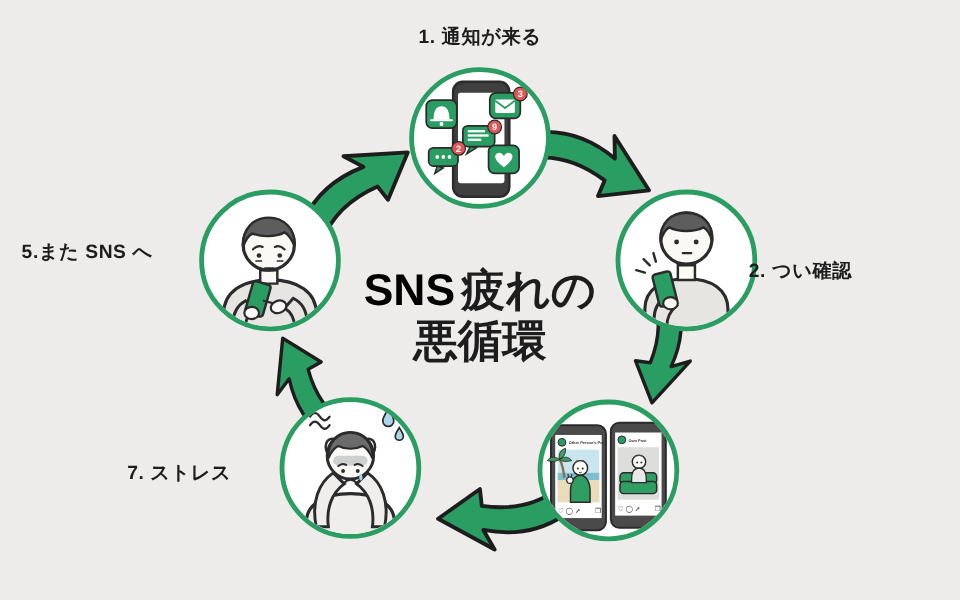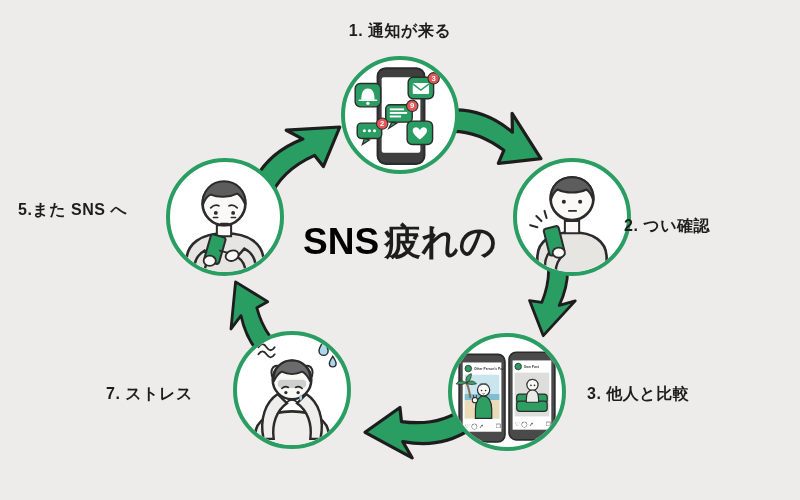--- a/index.html
+++ b/index.html
@@ -206,21 +206,21 @@
       <ellipse cx="39" cy="97" rx="6" ry="5" fill="#fbf9f6" stroke="#2b2b2b" stroke-width="1.8"></ellipse>
       <g>
         <ellipse cx="61" cy="92" rx="6.5" ry="5" transform="rotate(-20 61 92)" fill="#fbf9f6" stroke="#2b2b2b" stroke-width="1.8"></ellipse>
         <path d="M56,89 l-7,-2" stroke="#2b2b2b" stroke-width="1.8" stroke-linecap="round" fill="none"></path>
       </g>
     </svg>
   </div>
 
   <div class="step-label" id="label1">1. 通知が来る</div>
   <div class="step-label" id="label2">2. つい確認</div>
-  <div class="step-label" id="label3">3. 他人と比較</div>
   <div class="step-label" id="label4">7. ストレス</div>
   <div class="step-label" id="label5">5.また SNS へ</div>
 
   <div id="center-title">
     <div><span class="hl">SNS</span><span>疲れの</span></div>
+    <div>悪循環</div>
   </div>
 
 </div>
 
 </body></html>

